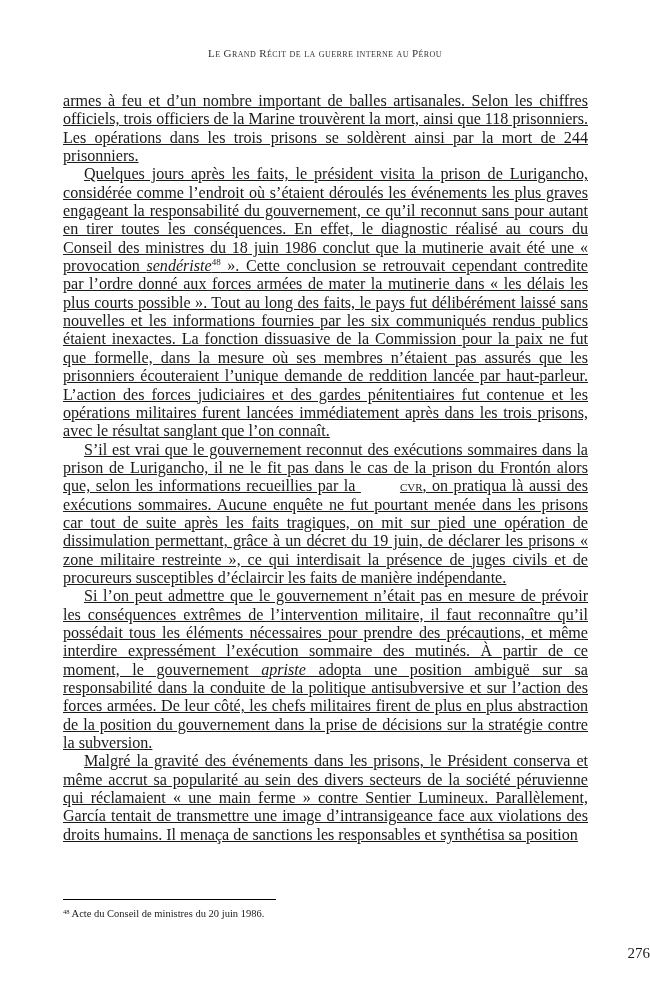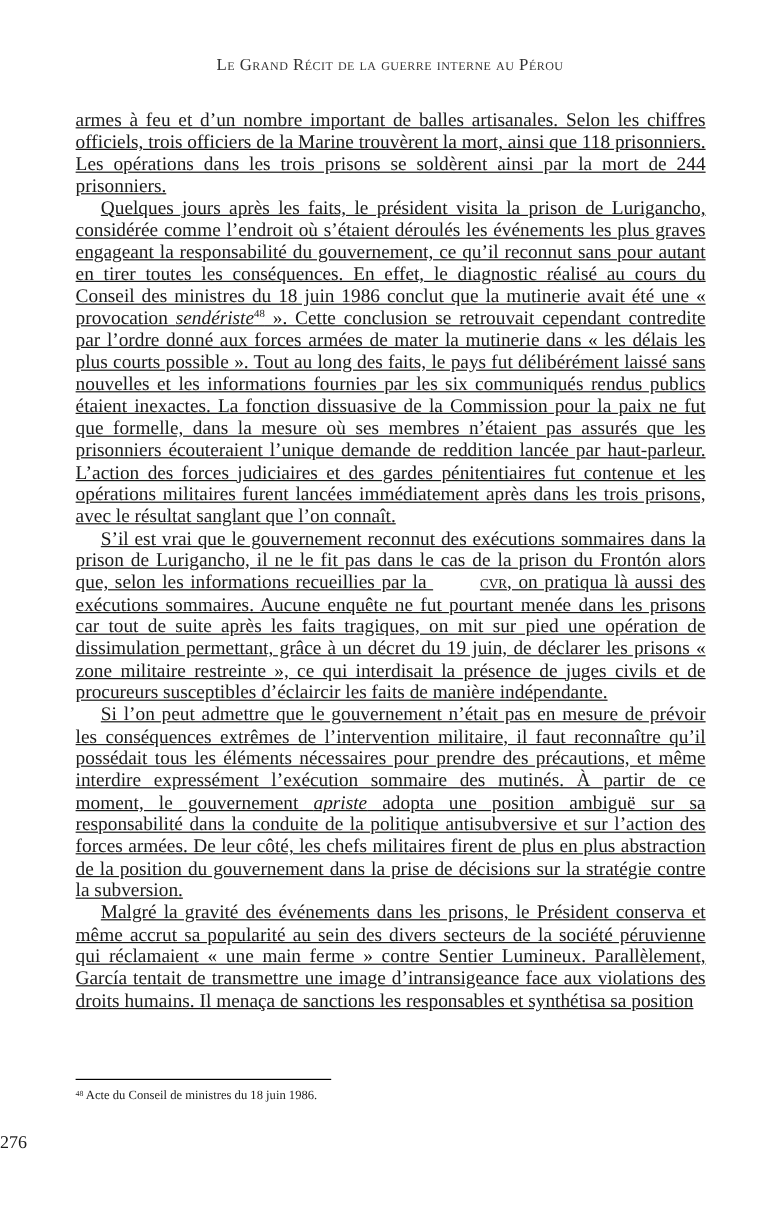--- a/index.html
+++ b/index.html
@@ -14,21 +14,21 @@
       overflow: hidden;
       font-family: "Liberation Serif", serif;
       color: #1a1a1a;
     }
     .running-header {
       position: absolute;
       top: 47px;
       left: 0;
       width: 650px;
       text-align: center;
-      font-size: 14px;
+      font-size: 11px;
       letter-spacing: 0.4px;
       font-variant: small-caps;
       color: #333;
     }
     .body-text {
       position: absolute;
       top: 92px;
       left: 63px;
       width: 525px;
       font-size: 16.1px;
@@ -73,21 +73,21 @@
     .footnote sup {
       font-size: 6.5px;
       vertical-align: 3px;
       line-height: 0;
     }
     .page-number {
       position: absolute;
       top: 945px;
       left: 0;
       width: 650px;
-      text-align: left;
+      text-align: right;
       font-size: 15px;
     }
   </style>
 </head>
 <body>
 
 <div class="running-header">Le Grand Récit de la guerre interne au Pérou</div>
 
 <div class="body-text">
   <p>
@@ -103,16 +103,16 @@
     <span>Si l’on peut admettre que le gouvernement n’était pas en mesure de prévoir les conséquences extrêmes de l’intervention militaire, il faut reconnaître qu’il possédait tous les éléments nécessaires pour prendre des précautions, et même interdire expressément l’exécution sommaire des mutinés. À partir de ce moment, le gouvernement </span><em>apriste</em><span> adopta une position ambiguë sur sa responsabilité dans la conduite de la politique antisubversive et sur l’action des forces armées. De leur côté, les chefs militaires firent de plus en plus abstraction de la position du gouvernement dans la prise de décisions sur la stratégie contre la subversion.</span>
   </p>
   <p class="indent">
     <span>Malgré la gravité des événements dans les prisons, le Président conserva et même accrut sa popularité au sein des divers secteurs de la société péruvienne qui réclamaient « une main ferme » contre Sentier Lumineux. Parallèlement, García tentait de transmettre une image d’intransigeance face aux violations des droits humains. Il menaça de sanctions les responsables et synthétisa sa position</span>
   </p>
 </div>
 
 <div class="footnote-rule"></div>
 
 <div class="footnote">
-  <sup>48</sup><span> Acte du Conseil de ministres du 18 juin 1986.</span>
+  <sup>48</sup><span> Acte du Conseil de ministres du 20 juin 1986.</span>
 </div>
 
 <div class="page-number">276</div>
 
 </body></html>

